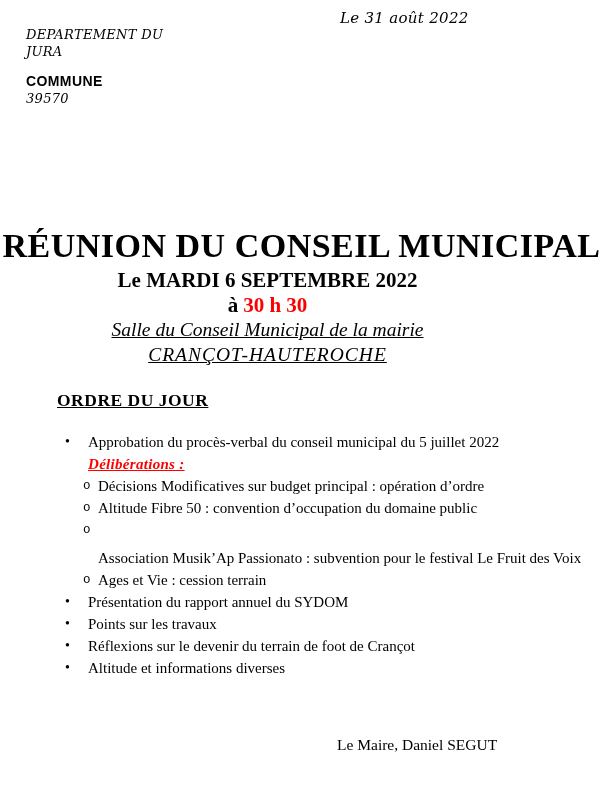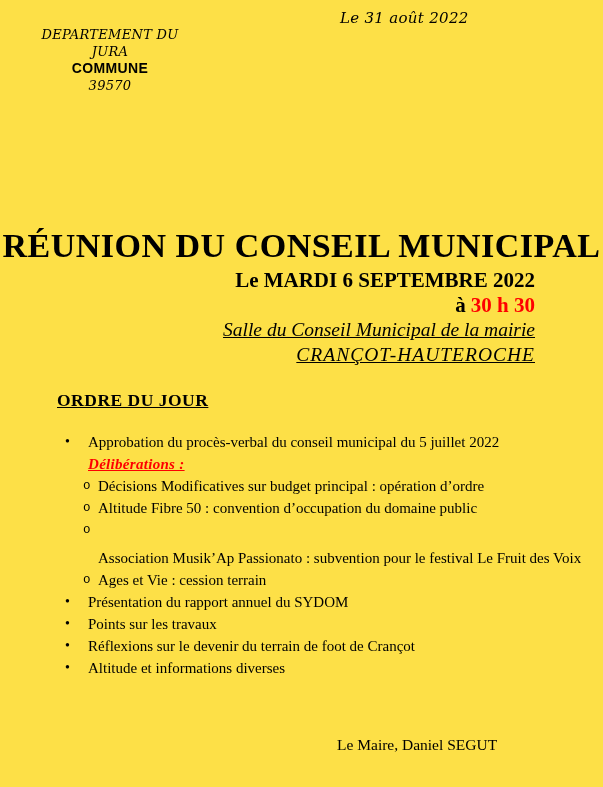--- a/index.html
+++ b/index.html
@@ -1,60 +1,60 @@
 <!DOCTYPE html>
 <html lang="fr"><head>
 <meta charset="utf-8">
 <style>
   html,body { margin:0; padding:0; background:#e8e8e8; }
   .page {
     position:relative;
     width:603px; height:787px;
     margin:0 auto;
-    background:#fde047;
+    background:#ffffff;
     font-family:"Liberation Serif", serif;
     color:#000000;
     overflow:hidden;
   }
 
   
   .doc-date {
     position:absolute; top:9px; left:340px;
     font-family:"DejaVu Serif", serif;
     font-style:italic;
     font-size:15px; letter-spacing:0.3px;
   }
 
   
   .letterhead {
     position:absolute; top:26px; left:26px; width:168px;
-    text-align:center;
+    text-align:left;
     font-family:"DejaVu Serif", serif;
     font-style:italic;
     font-size:13px; line-height:17px;
     letter-spacing:0.3px;
   }
   .letterhead .commune {
     font-family:"Liberation Sans", sans-serif;
     font-style:normal; font-weight:bold;
-    font-size:14px; letter-spacing:0.4px;
+    font-size:14px; letter-spacing:0.4px;margin-top:13px;
   }
 
   
   .doc-title {
     position:absolute; top:211px; left:0; width:603px;
     text-align:center;
     font-weight:bold; font-size:34px; line-height:38px;
     letter-spacing:0.5px;
     white-space:nowrap;
     margin-top:16px;
   }
 
   
-  .meeting { position:absolute; top:268px; left:0; width:535px; text-align:right; }
+  .meeting { position:absolute; top:268px; left:0; width:535px; text-align:center; }
   .meeting .m-date { font-weight:bold; font-size:21px; line-height:25px; }
   .meeting .m-time { font-weight:bold; font-size:21px; line-height:24px; }
   .meeting .m-time .time-red { margin-left:5px; }
   .meeting .m-venue {
     font-style:italic; font-size:19.5px; line-height:25px;
     text-decoration:underline;
   }
   .meeting .m-city {
     font-style:italic; font-size:19.5px; line-height:25px;
     text-decoration:underline; letter-spacing:1px;

